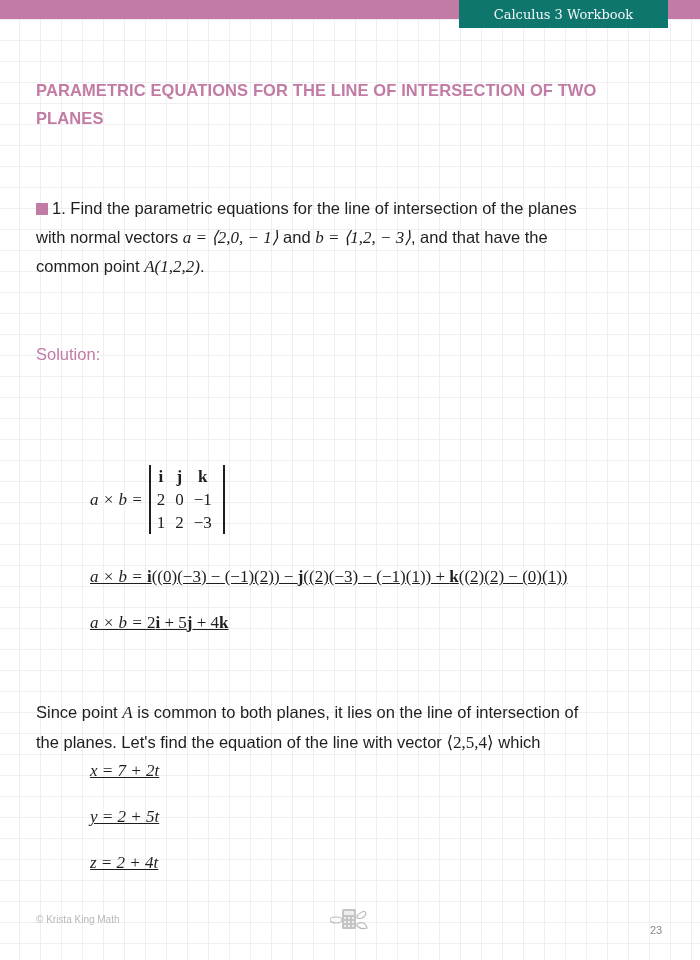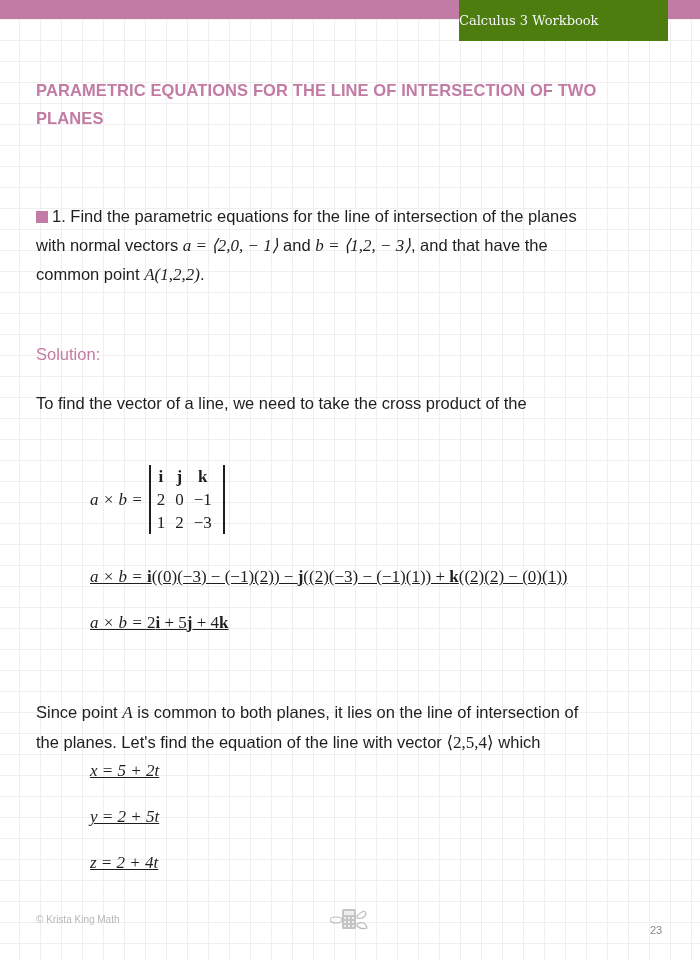--- a/index.html
+++ b/index.html
@@ -9,24 +9,24 @@
     background-image:
       linear-gradient(to right, #f1eef1 1px, transparent 1px),
       linear-gradient(to bottom, #f1eef1 1px, transparent 1px);
     background-size:21px 21px;
     background-position:-2px 19px;
     font-family:"Liberation Sans", sans-serif;
     color:#1e1e1e;
   }
   .topbar { position:absolute; left:0; top:0; width:700px; height:19px; background:#c27ba4; }
   .book-tab {
-    position:absolute; left:459px; top:0; width:209px; height:41px;
-    background:#4d7c0f; color:#f4f7fa;
+    position:absolute; left:459px; top:0; width:209px; height:28px;
+    background:#0f766e; color:#f4f7fa;
     font-family:"DejaVu Serif", serif; font-size:13px;
-    display:flex; align-items:center; justify-content:flex-start;
+    display:flex; align-items:center; justify-content:center;
   }
   .title {
     position:absolute; left:36px; top:76px; width:630px;
     color:#c27ba4; font-size:16.5px; font-weight:bold; line-height:28px;
     letter-spacing:0.1px;
   }
   .para { position:absolute; left:36px; width:640px; font-size:16.5px; line-height:28.5px; }
   .m { font-family:"Liberation Serif", serif; font-size:17px; }
   .mi { font-family:"Liberation Serif", serif; font-style:italic; font-size:17px; }
   .b { font-weight:bold; font-style:normal; }
@@ -46,30 +46,29 @@
 </head>
 <body>
 
 <div class="topbar"></div>
 <div class="book-tab">
   <span>Calculus 3 Workbook</span>
 </div>
 
 <div class="title">PARAMETRIC EQUATIONS FOR THE LINE OF INTERSECTION OF TWO PLANES</div>
 
-<div class="para" style="top:202px;">
+<div class="para" style="top:194px;">
   <div><span class="bullet"></span><span>1.</span> <span>Find the parametric equations for the line of intersection of the planes</span></div>
   <div><span>with normal vectors</span> <span class="mi">a = ⟨2,0, − 1⟩</span> <span>and</span> <span class="mi">b = ⟨1,2, − 3⟩</span><span>, and that have the</span></div>
   <div><span>common point</span> <span class="mi">A(1,2,2)</span><span>.</span></div>
 </div>
 
 <div class="solution">Solution:</div>
 
 <div class="para" style="top:389px;">
-  <div>To find the vector of a line, we need to take the cross product of the</div>
 </div>
 
 <div class="det">
   <span class="det-lhs mi">a × b =</span>
   <div class="matrix">
     <table>
       <tbody>
           <tr>
         <td class="b">i</td>
         <td class="b">j</td>
@@ -92,21 +91,21 @@
 
 <div class="eq" style="top:567px;"><span class="mi">a × b = </span><span class="b">i</span><span>((0)(−3) − (−1)(2)) − </span><span class="b">j</span><span>((2)(−3) − (−1)(1)) + </span><span class="b">k</span><span>((2)(2) − (0)(1))</span></div>
 
 <div class="eq" style="top:613px;"><span class="mi">a × b = </span><span>2</span><span class="b">i</span><span> + 5</span><span class="b">j</span><span> + 4</span><span class="b">k</span></div>
 
 <div class="para" style="top:654px;margin-top:44px;">
   <div><span>Since point</span> <span class="mi">A</span> <span>is common to both planes, it lies on the line of intersection of</span></div>
   <div><span>the planes. Let's find the equation of the line with vector</span> <span class="m">⟨2,5,4⟩</span> <span>which</span></div>
 </div>
 
-<div class="eq mi" style="top:761px;">x = 5 + 2t</div>
+<div class="eq mi" style="top:761px;">x = 7 + 2t</div>
 <div class="eq mi" style="top:807px;">y = 2 + 5t</div>
 <div class="eq mi" style="top:853px;">z = 2 + 4t</div>
 
 <div class="footer-left">© Krista King Math</div>
 <div class="footer-logo">
   <svg width="40" height="28" viewBox="0 0 40 28">
     <ellipse cx="6" cy="14" rx="6" ry="3" fill="none" stroke="#bbb" stroke-width="1.2"></ellipse>
     <rect x="12" y="3" width="14" height="20" rx="1.5" fill="#c4c4c4"></rect>
     <rect x="14" y="5" width="10" height="4" fill="#eee"></rect>
     <g fill="#eee">

